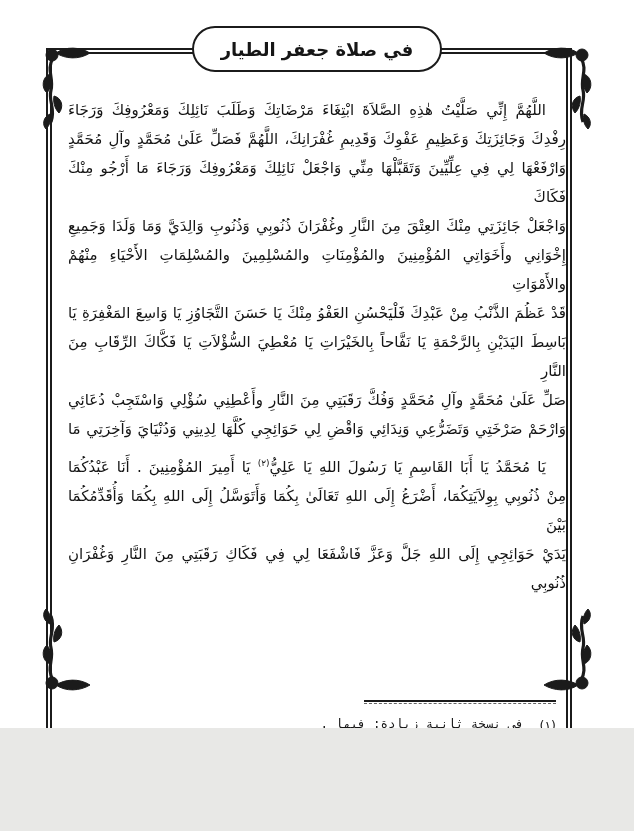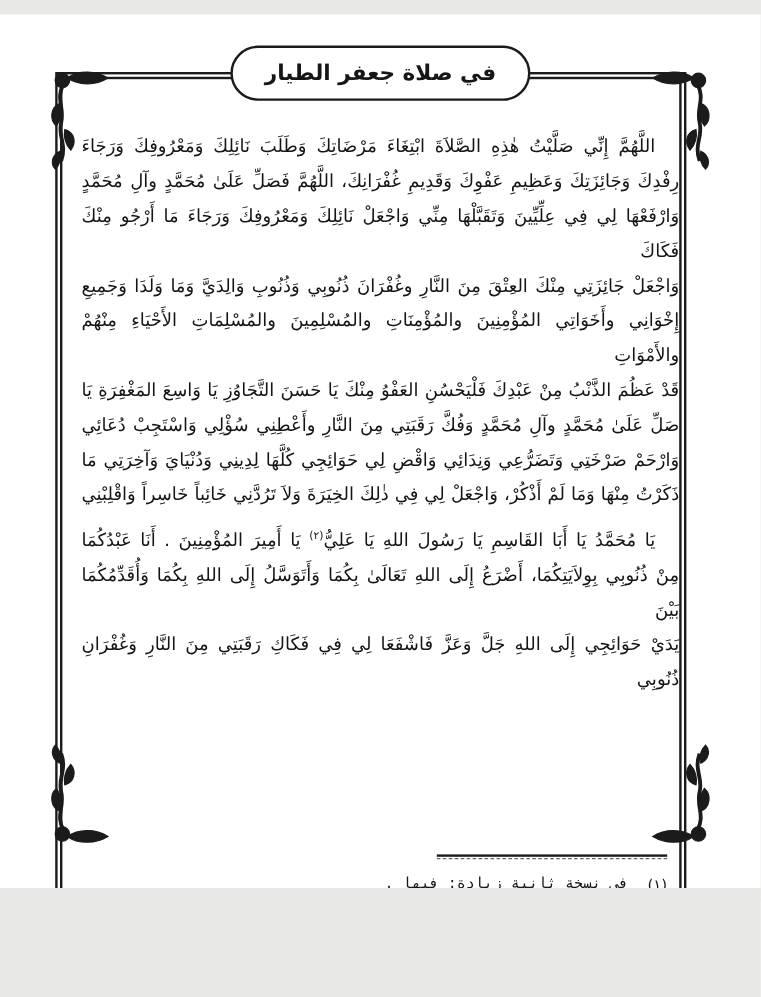--- a/index.html
+++ b/index.html
@@ -1,20 +1,20 @@
 <!DOCTYPE html>
 <html lang="ar" dir="rtl"><head>
 <meta charset="utf-8">
 <style>
   * { margin:0; padding:0; box-sizing:border-box; }
   html,body { background:#e8e8e6; }
   .page {
     position:relative;
     width:634px; height:728px;
-    margin:12px auto;
+    margin:0 auto;
     background:#ffffff;
     font-family:"DejaVu Sans", sans-serif;
     color:#161616;
     overflow:hidden;
   }
   
   .frame {
     position:absolute;
     left:46px; top:48px;
     width:526px; height:736px;
@@ -159,23 +159,23 @@
   </div>
 
   <div class="body-text">
       <div class="para">
         <div class="line indent">اللَّهُمَّ إِنِّي صَلَّيْتُ هٰذِهِ الصَّلاَةَ ابْتِغَاءَ مَرْضَاتِكَ وَطَلَبَ نَائِلِكَ وَمَعْرُوفِكَ وَرَجَاءَ</div>
         <div class="line">رِفْدِكَ وَجَائِزَتِكَ وَعَظِيمِ عَفْوِكَ وَقَدِيمِ غُفْرَانِكَ، اللَّهُمَّ فَصَلِّ عَلَىٰ مُحَمَّدٍ وآلِ مُحَمَّدٍ</div>
         <div class="line">وَارْفَعْهَا لِي فِي عِلِّيِّينَ وَتَقَبَّلْهَا مِنِّي وَاجْعَلْ نَائِلِكَ وَمَعْرُوفِكَ وَرَجَاءَ مَا أَرْجُو مِنْكَ فَكَاكَ</div>
         <div class="line">وَاجْعَلْ جَائِزَتِي مِنْكَ العِتْقَ مِنَ النَّارِ وغُفْرَانَ ذُنُوبِي وَذُنُوبِ وَالِدَيَّ وَمَا وَلَدَا وَجَمِيعِ</div>
         <div class="line">إِخْوَانِي وأَخَوَاتِي المُؤْمِنِينَ والمُؤْمِنَاتِ والمُسْلِمِينَ والمُسْلِمَاتِ الأَحْيَاءِ مِنْهُمْ والأَمْوَاتِ</div>
         <div class="line">قَدْ عَظُمَ الذَّنْبُ مِنْ عَبْدِكَ فَلْيَحْسُنِ العَفْوُ مِنْكَ يَا حَسَنَ التَّجَاوُزِ يَا وَاسِعَ المَغْفِرَةِ يَا</div>
+        <div class="line">بَاسِطَ اليَدَيْنِ بِالرَّحْمَةِ يَا نَفَّاحاً بِالخَيْرَاتِ يَا مُعْطِيَ السُّؤْلاَتِ يَا فَكَّاكَ الرِّقَابِ مِنَ النَّارِ</div>
         <div class="line">صَلِّ عَلَىٰ مُحَمَّدٍ وآلِ مُحَمَّدٍ وَفُكَّ رَقَبَتِي مِنَ النَّارِ وأَعْطِنِي سُؤْلِي وَاسْتَجِبْ دُعَائِي</div>
         <div class="line">وَارْحَمْ صَرْخَتِي وَتَضَرُّعِي وَنِدَائِي وَاقْضِ لِي حَوَائِجِي كُلَّهَا لِدِينِي وَدُنْيَايَ وَآخِرَتِي مَا</div>
-        <div class="line">ذَكَرْتُ مِنْهَا وَمَا لَمْ أَذْكُرْ، وَاجْعَلْ لِي فِي ذٰلِكَ الخِيَرَةَ وَلاَ تَرُدَّنِي خَائِباً خَاسِراً وَاقْلِبْنِي</div>
       </div>
       <div class="para">
         <div class="line indent">يَا مُحَمَّدُ يَا أَبَا القَاسِمِ يَا رَسُولَ اللهِ يَا عَلِيُّ<sup class="fn-ref">(٢)</sup> يَا أَمِيرَ المُؤْمِنِينَ . أَنَا عَبْدُكُمَا</div>
         <div class="line">مِنْ ذُنُوبِي بِوِلاَيَتِكُمَا، أَضْرَعُ إِلَى اللهِ تَعَالَىٰ بِكُمَا وَأَتَوَسَّلُ إِلَى اللهِ بِكُمَا وَأُقَدِّمُكُمَا بَيْنَ</div>
         <div class="line">يَدَيْ حَوَائِجِي إِلَى اللهِ جَلَّ وَعَزَّ فَاشْفَعَا لِي فِي فَكَاكِ رَقَبَتِي مِنَ النَّارِ وَغُفْرَانِ ذُنُوبِي</div>
       </div>
     </div>
 
   <div class="fn-sep"></div>
 

